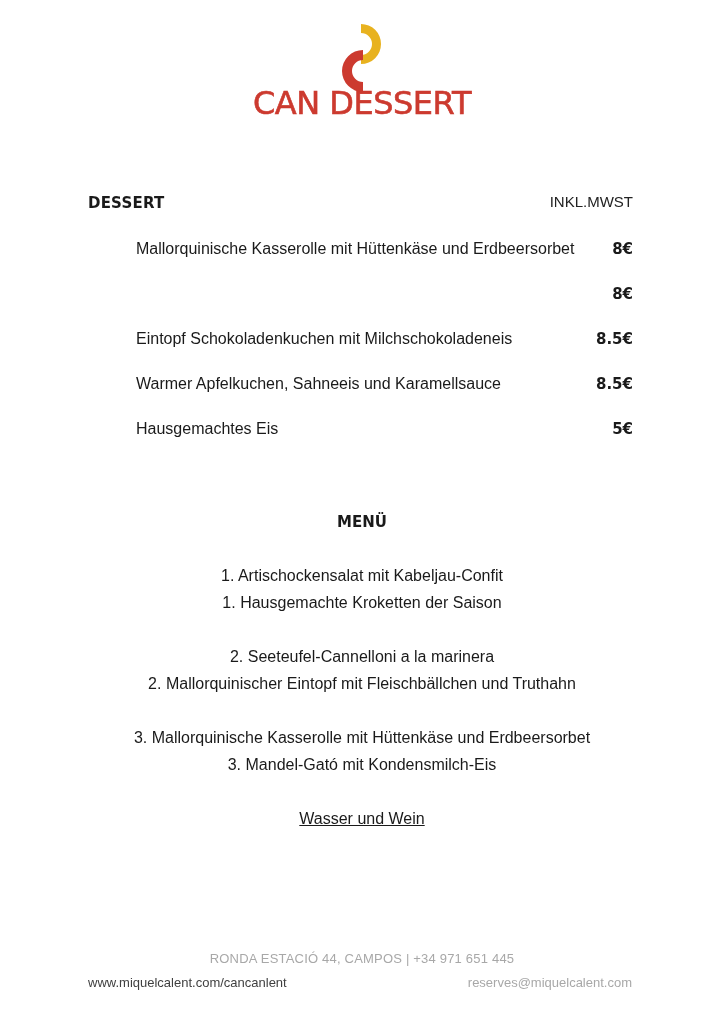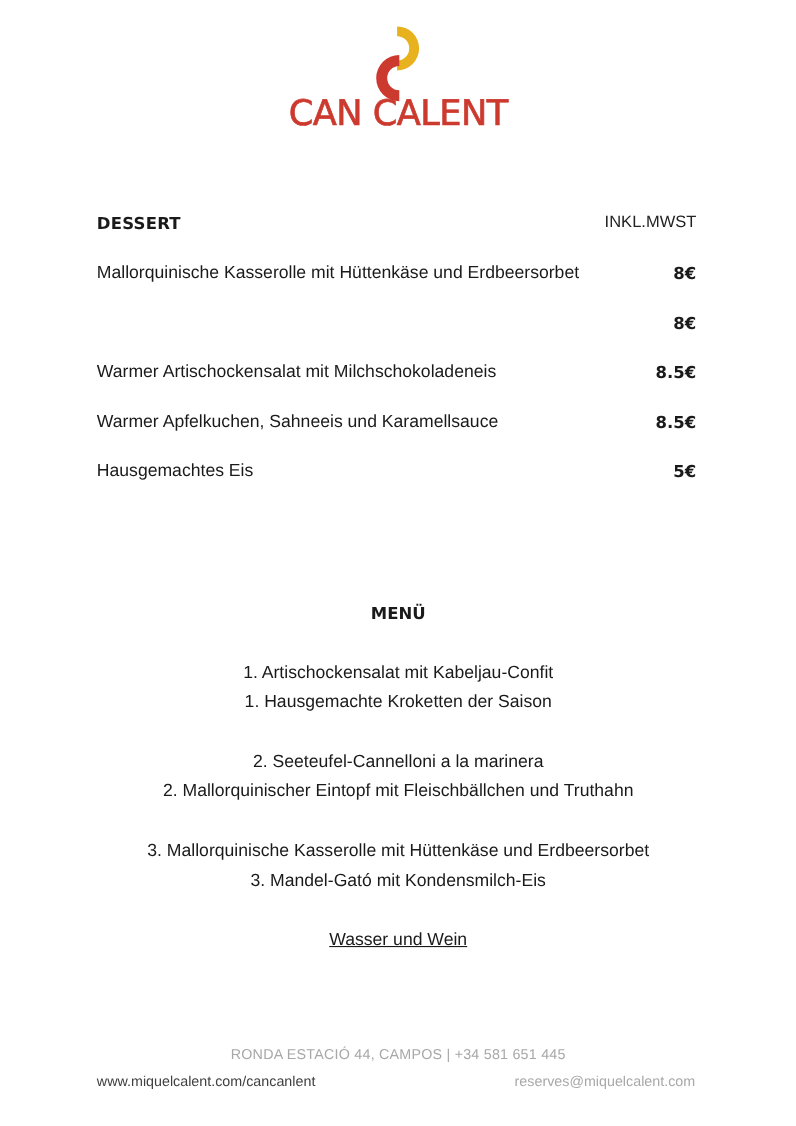--- a/index.html
+++ b/index.html
@@ -66,20 +66,21 @@
     }
     .dessert-list {
       position: absolute;
       left: 88px;
       top: 240px;
       width: 545px;
     }
     .dessert-row {
       position: relative;
       height: 45px;
+      margin-left: 48px;
     }
     .dessert-name {
       position: absolute;
       left: 0;
       top: 0;
       font-size: 16px;
       color: #1a1a1a;
     }
     .dessert-price {
       position: absolute;
@@ -88,21 +89,20 @@
       font-family: "DejaVu Sans", sans-serif;
       font-size: 15px;
       font-weight: 700;
     }
     .menu-block {
       position: absolute;
       left: 0;
       top: 512px;
       width: 724px;
       text-align: center;
-      margin-top: 36px;
     }
     .menu-title {
       font-family: "DejaVu Sans", sans-serif;
       font-weight: 700;
       font-size: 15px;
       height: 50px;
       line-height: 20px;
     }
     .course-group {
       margin-bottom: 27px;
@@ -154,37 +154,37 @@
 <body>
 
 <div class="logo">
   <svg class="logo-mark" viewBox="0 0 70 80">
 
     <path d="M34 6 A20 20 0 1 1 34 46 L34 37 A11 11 0 1 0 34 15 Z" fill="#e8b21f"></path>
 
     <path d="M36 32 A21 21 0 1 0 36 74 L36 64 A11 11 0 1 1 36 42 Z" fill="#cc3a2f"></path>
   </svg>
 </div>
-<div class="logo-text">CAN CALENT</div>
+<div class="logo-text">CAN DESSERT</div>
 
 <div class="section-head">
   <div class="section-title">DESSERT</div>
   <div class="vat-note">INKL.MWST</div>
 </div>
 
 <div class="dessert-list">
   <div class="dessert-row">
     <span class="dessert-name">Mallorquinische Kasserolle mit Hüttenkäse und Erdbeersorbet</span>
     <span class="dessert-price">8€</span>
   </div>
   <div class="dessert-row">
     <span class="dessert-price">8€</span>
   </div>
   <div class="dessert-row">
-    <span class="dessert-name">Warmer Artischockensalat mit Milchschokoladeneis</span>
+    <span class="dessert-name">Eintopf Schokoladenkuchen mit Milchschokoladeneis</span>
     <span class="dessert-price">8.5€</span>
   </div>
   <div class="dessert-row">
     <span class="dessert-name">Warmer Apfelkuchen, Sahneeis und Karamellsauce</span>
     <span class="dessert-price">8.5€</span>
   </div>
   <div class="dessert-row">
     <span class="dessert-name">Hausgemachtes Eis</span>
     <span class="dessert-price">5€</span>
   </div>
@@ -202,15 +202,15 @@
     <div class="course-line">2. Mallorquinischer Eintopf mit Fleischbällchen und Truthahn</div>
   </div>
   <div class="course-group">
     <div class="course-line">3. Mallorquinische Kasserolle mit Hüttenkäse und Erdbeersorbet</div>
     <div class="course-line">3. Mandel-Gató mit Kondensmilch-Eis</div>
   </div>
 
   <div class="extras">Wasser und Wein</div>
 </div>
 
-<div class="footer-address">RONDA ESTACIÓ 44, CAMPOS | +34 581 651 445</div>
+<div class="footer-address">RONDA ESTACIÓ 44, CAMPOS | +34 971 651 445</div>
 <div class="footer-web">www.miquelcalent.com/cancanlent</div>
 <div class="footer-email">reserves@miquelcalent.com</div>
 
 </body></html>

